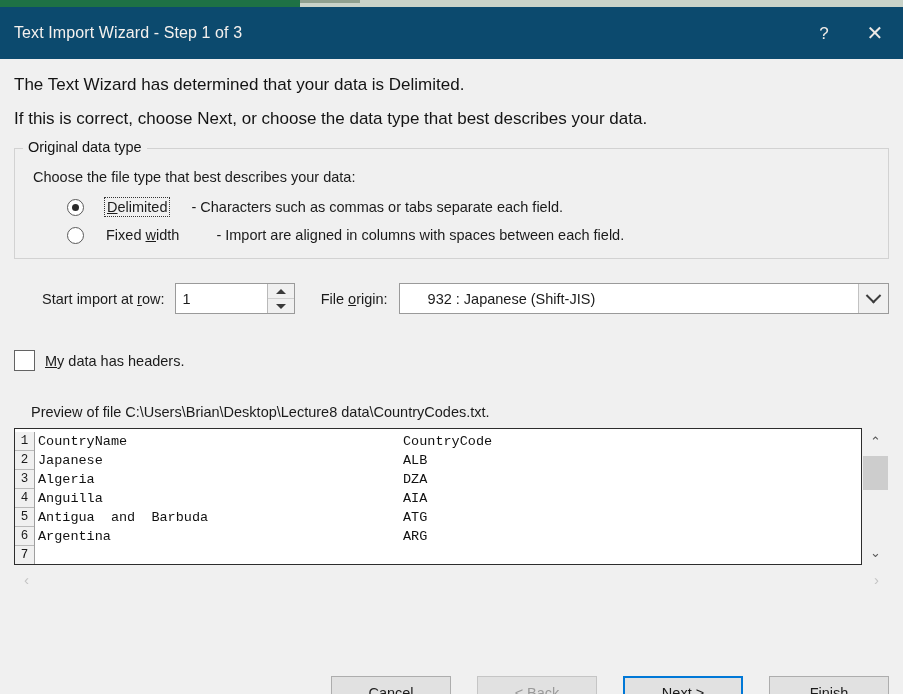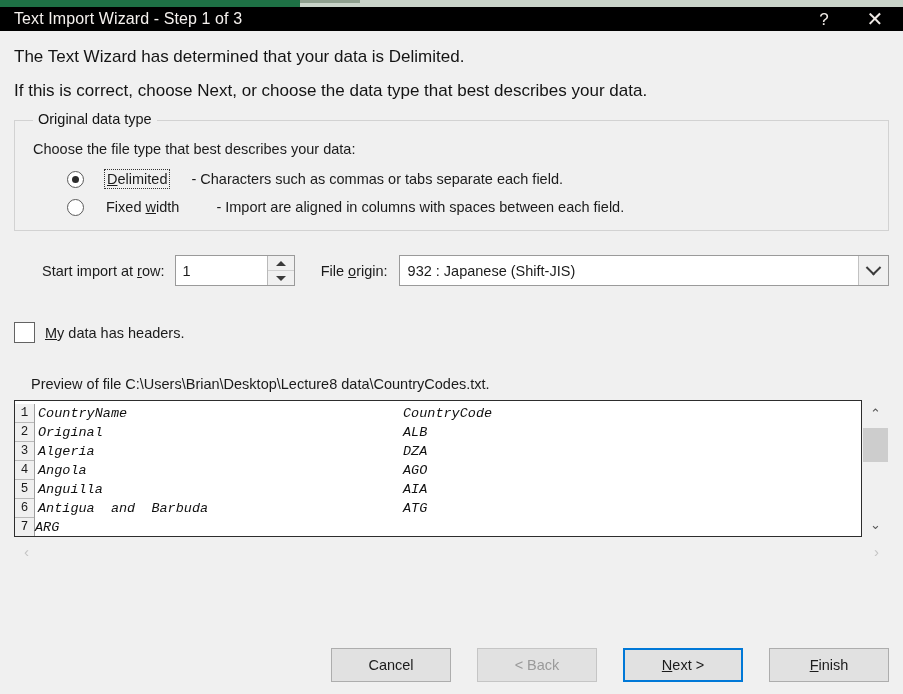--- a/index.html
+++ b/index.html
@@ -18,21 +18,21 @@
   #excel-bg .bg-mid{position:absolute;top:0;left:300px;width:900px;height:7px;background:#c9d3c9;}
   #excel-bg .bg-tab{position:absolute;top:0;left:300px;width:60px;height:3px;background:#8fa08f;}
 
   
   #dialog{
     position:absolute;left:0;top:7px;width:903px;height:687px;
     background:#f0f0f0;
     box-sizing:border-box;
   }
   #titlebar{
-    height:24px;background:#000000;color:#ffffff;
+    height:52px;background:#0c4a6e;color:#ffffff;
     display:flex;align-items:center;
     position:relative;
   }
   #titlebar .title{
     margin-left:14px;font-size:16px;letter-spacing:.1px;color:#f5f1ee;
     white-space:nowrap;
   }
   #titlebar .tb-spacer{flex:1;}
   .tb-btn{
     width:46px;height:40px;display:flex;align-items:center;justify-content:center;
@@ -47,21 +47,21 @@
 
   
   .groupbox{
     position:relative;
     margin-top:19px;
     border:1px solid #d2d2d2;
     height:111px;
     box-sizing:border-box;
   }
   .groupbox > .legend{
-    position:absolute;top:-10px;left:18px;background:#f0f0f0;
+    position:absolute;top:-10px;left:8px;background:#f0f0f0;
     padding:0 5px;font-size:14.5px;color:#141414;
   }
   .gb-inner{padding:20px 0 0 18px;}
   .choose-lbl{font-size:14.5px;margin-bottom:8px;}
 
   .radio-row{display:flex;align-items:center;height:28px;margin-left:34px;gap:15px;}
   .radio{
     width:17px;height:17px;border-radius:50%;
     border:1px solid #5a5a5a;background:#ffffff;
     box-sizing:border-box;position:relative;flex:0 0 auto;
@@ -88,21 +88,21 @@
   .spin-btns .sb{flex:1;display:flex;align-items:center;justify-content:center;background:#f0f0f0;}
   .spin-btns .sb:first-child{border-bottom:1px solid #cfcfcf;}
   .tri-up{width:0;height:0;border-left:5px solid transparent;border-right:5px solid transparent;border-bottom:5px solid #3a3a3a;}
   .tri-dn{width:0;height:0;border-left:5px solid transparent;border-right:5px solid transparent;border-top:5px solid #3a3a3a;}
 
   .lbl-origin{margin-left:26px;font-size:14.5px;white-space:nowrap;}
   .combo{
     margin-left:11px;width:494px;height:31px;background:#ffffff;
     border:1px solid #9a9a9a;box-sizing:border-box;display:flex;align-items:center;
   }
-  .combo .cval{flex:1;padding-left:8px;font-size:14.5px;white-space:nowrap;}
+  .combo .cval{flex:1;padding-left:28px;font-size:14.5px;white-space:nowrap;}
   .combo .carrow{
     width:29px;align-self:stretch;background:#f0f0f0;border-left:1px solid #c2c2c2;
     display:flex;align-items:center;justify-content:center;
   }
   .chev-dn{width:9px;height:9px;border-right:2px solid #3c3c3c;border-bottom:2px solid #3c3c3c;transform:rotate(45deg) translate(-2px,-2px);}
 
   
   .checkrow{display:flex;align-items:center;margin-top:36px;}
   .checkbox{
     width:21px;height:21px;background:#ffffff;border:1px solid #636363;
@@ -123,21 +123,21 @@
     width:19px;flex:0 0 auto;background:#f0f0f0;
     font-family:"Liberation Mono", monospace;font-size:12.5px;
     border-right:1px solid #9f9f9f;
   }
   .gutter .gl{
     height:19px;line-height:19px;text-align:center;color:#1b1b1b;
     border-bottom:1px solid #b9b9b9;box-sizing:border-box;
   }
   .rows{flex:1;position:relative;}
   .prow{height:19px;line-height:19px;display:flex;white-space:pre;
-        font-family:"Liberation Mono", monospace;font-size:13.5px;color:#111;font-style:italic;}
+        font-family:"Liberation Mono", monospace;font-size:13.5px;color:#111;}
   .prow .c1{width:368px;flex:0 0 auto;padding-left:3px;box-sizing:border-box;}
   .prow .c2{flex:1;}
 
   .vscroll{
     width:27px;flex:0 0 auto;background:#f0f0f0;
     display:flex;flex-direction:column;align-items:center;
   }
   .vscroll .vs-arrow{height:26px;display:flex;align-items:center;justify-content:center;color:#5a5a5a;font-size:13px;}
   .vscroll .vs-track{flex:1;width:100%;position:relative;}
   .vscroll .vs-thumb{position:absolute;top:2px;left:1px;width:25px;height:34px;background:#cdcdcd;}
@@ -245,40 +245,37 @@
           <div class="gl">5</div>
           <div class="gl">6</div>
           <div class="gl">7</div>
         </div>
         <div class="rows">
           <div class="prow">
             <span class="c1">CountryName</span>
             <span class="c2">CountryCode</span>
           </div>
           <div class="prow">
-            <span class="c1">Original</span>
+            <span class="c1">Japanese</span>
             <span class="c2">ALB</span>
           </div>
           <div class="prow">
             <span class="c1">Algeria</span>
             <span class="c2">DZA</span>
           </div>
           <div class="prow">
-            <span class="c1">Angola</span>
-            <span class="c2">AGO</span>
-          </div>
-          <div class="prow">
             <span class="c1">Anguilla</span>
             <span class="c2">AIA</span>
           </div>
           <div class="prow">
             <span class="c1">Antigua  and  Barbuda</span>
             <span class="c2">ATG</span>
           </div>
           <div class="prow">
+            <span class="c1">Argentina</span>
             <span class="c2">ARG</span>
           </div>
         </div>
       </div>
 
       <div class="vscroll">
         <div class="vs-arrow">⌃</div>
         <div class="vs-track">
           <div class="vs-thumb"></div>
         </div>

